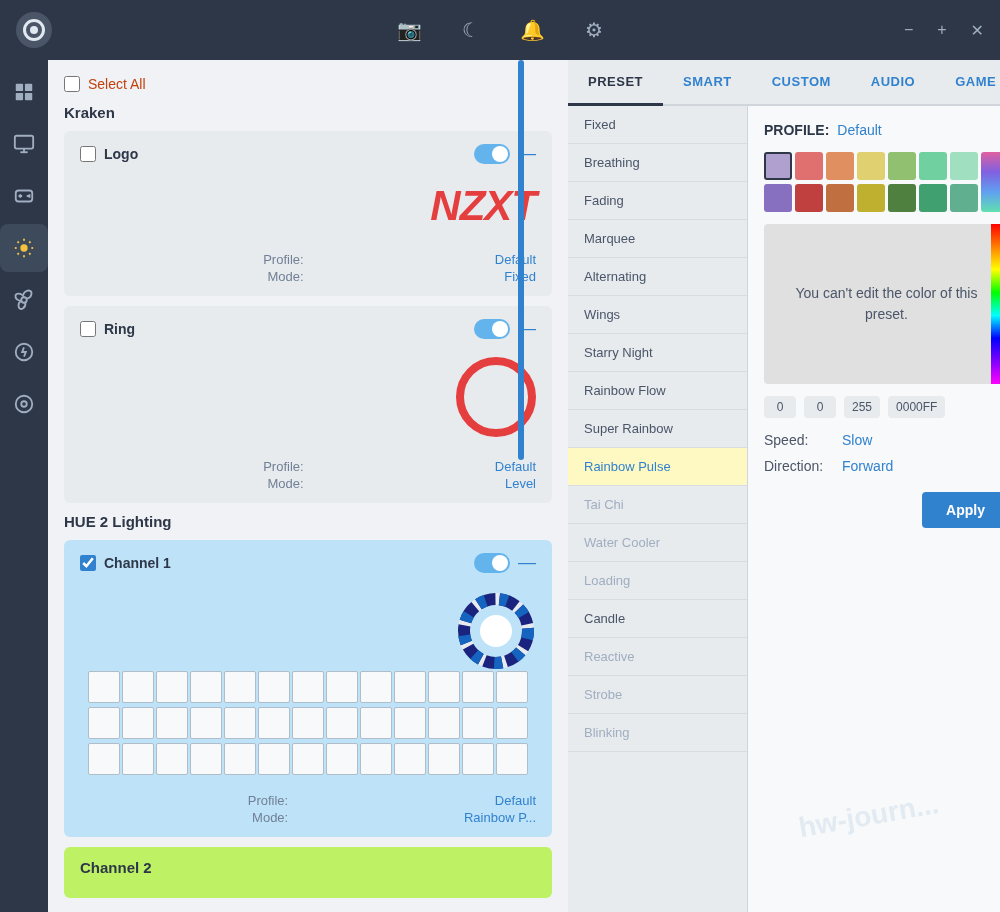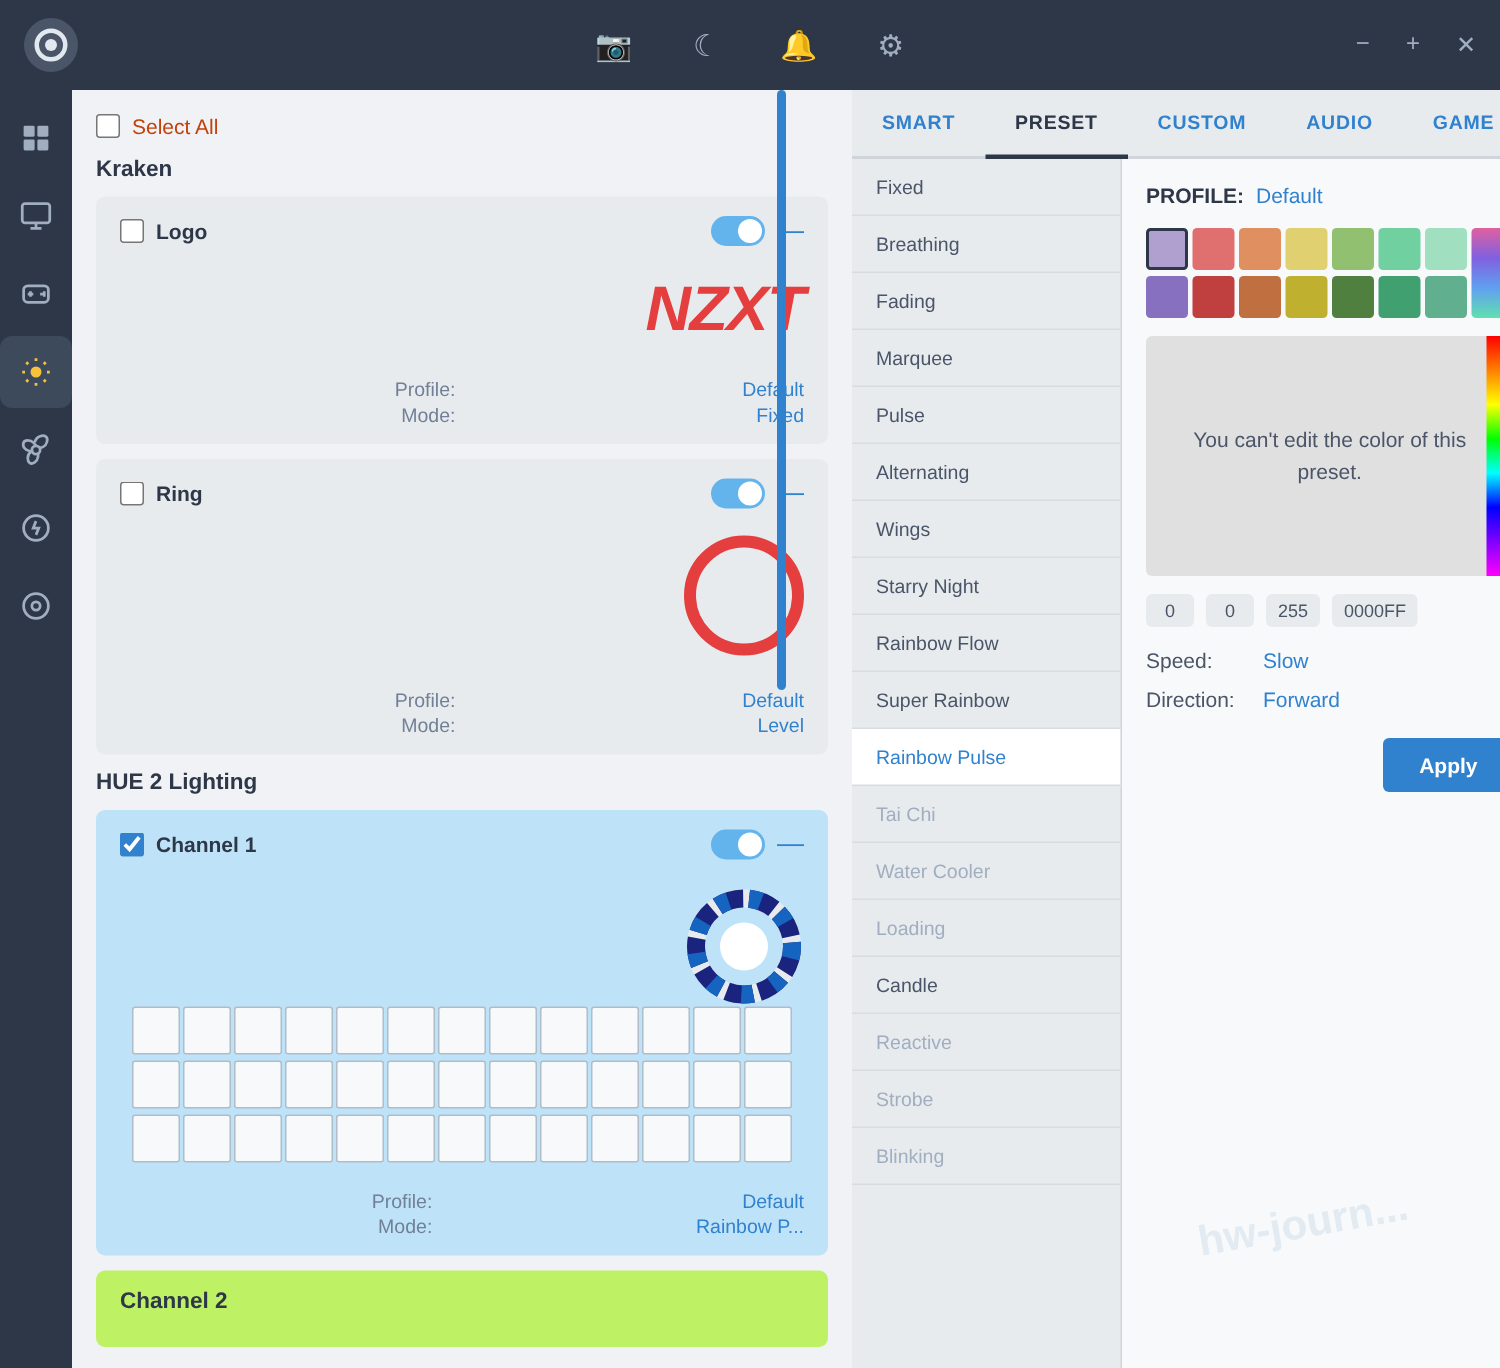--- a/index.html
+++ b/index.html
@@ -256,21 +256,21 @@
       overflow-y: auto;
       border-right: 1px solid #d0d5db;
     }
     .preset-item {
       padding: 11px 16px;
       font-size: 13px;
       color: #4a5568;
       cursor: pointer;
       border-bottom: 1px solid #d8dce0;
     }
-    .preset-item.active { color: #3182ce; font-weight: 500; background: #ffffff; }
+    .preset-item.active { color: #3182ce; font-weight: 500; background: #fef9c3; }
     .preset-item.dimmed { color: #a0aec0; }
 
     
     .settings-panel {
       flex: 1;
       background: #f8f9fa;
       padding: 16px;
       overflow-y: auto;
     }
 
@@ -628,35 +628,34 @@
       <div class="channel2-section">
         <div class="section-title">Channel 2</div>
       </div>
     </div>
 
     <div class="right-panel">
 
       <div style="position:absolute; left:518px; top:60px; width:6px; height:400px; background:#3182ce; z-index:10; border-radius:3px;"></div>
 
       <div class="tab-bar">
+        <div class="tab-item active">PRESET</div>
         <div class="tab-item blue">SMART</div>
-        <div class="tab-item active">PRESET</div>
         <div class="tab-item blue">CUSTOM</div>
         <div class="tab-item blue">AUDIO</div>
         <div class="tab-item blue">GAME</div>
       </div>
 
       <div class="preset-settings-row">
 
         <div class="preset-list">
           <div class="preset-item">Fixed</div>
           <div class="preset-item">Breathing</div>
           <div class="preset-item">Fading</div>
           <div class="preset-item">Marquee</div>
-          <div class="preset-item">Pulse</div>
           <div class="preset-item">Alternating</div>
           <div class="preset-item">Wings</div>
           <div class="preset-item">Starry Night</div>
           <div class="preset-item">Rainbow Flow</div>
           <div class="preset-item">Super Rainbow</div>
           <div class="preset-item active">Rainbow Pulse</div>
           <div class="preset-item dimmed">Tai Chi</div>
           <div class="preset-item dimmed">Water Cooler</div>
           <div class="preset-item dimmed">Loading</div>
           <div class="preset-item">Candle</div>

